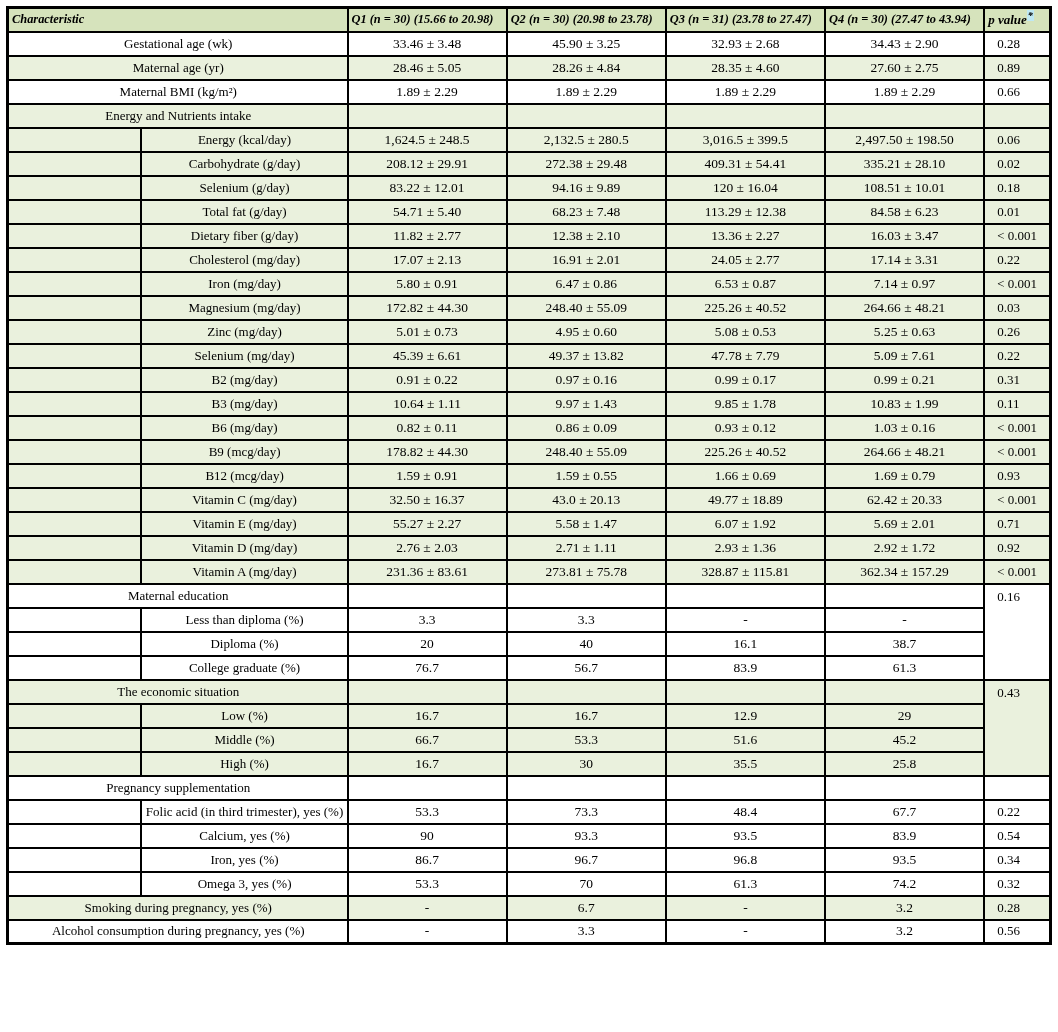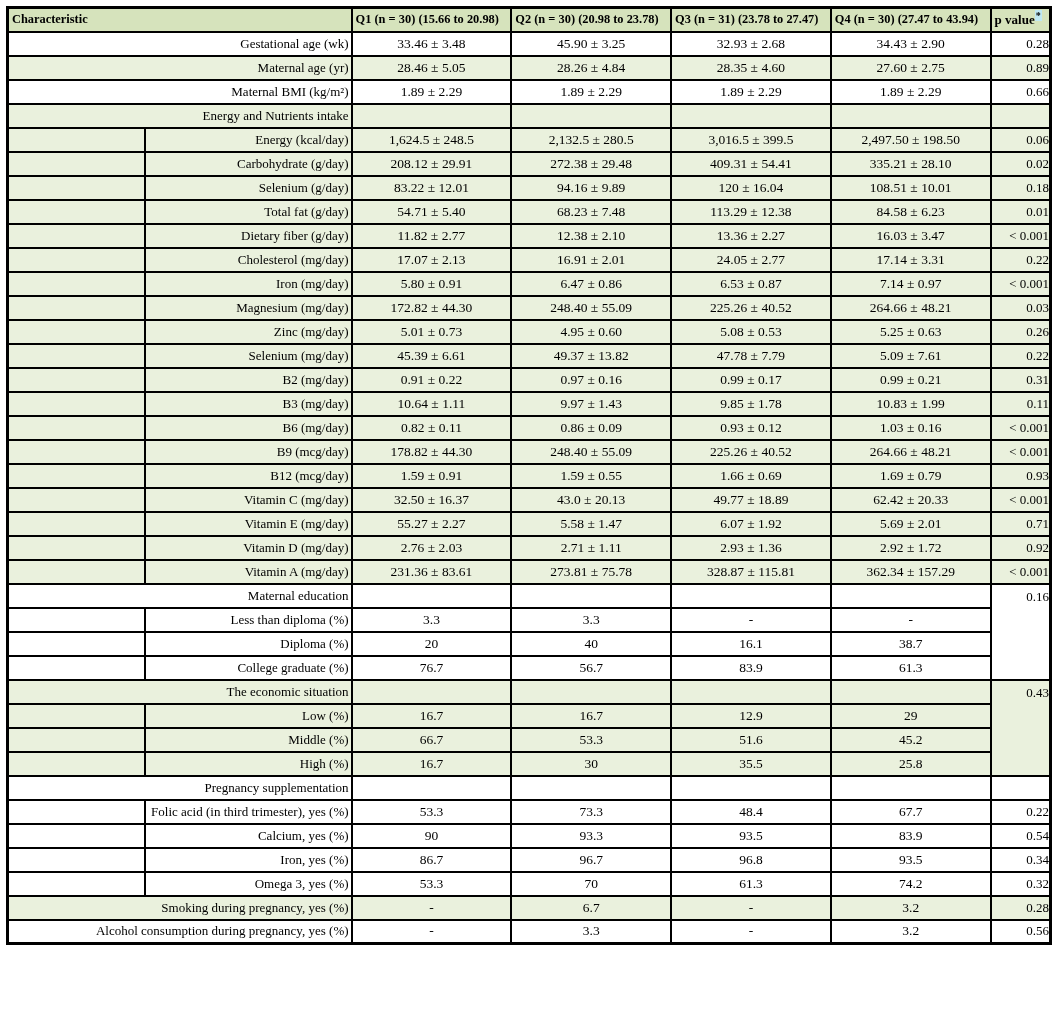--- a/index.html
+++ b/index.html
@@ -1,26 +1,26 @@
 <!DOCTYPE html>
 <html><head>
 <meta charset="utf-8">
 <style>
   html,body{margin:0;padding:0;background:#fff;}
   body{width:1058px;height:1032px;overflow:hidden;font-family:"Liberation Serif",serif;}
   .wrap{padding:6px 6px 0 6px;}
   table{border-collapse:collapse;table-layout:fixed;border:3px solid #000;}
   th,td{border:2px solid #000;height:24px;overflow:hidden;white-space:nowrap;vertical-align:middle;box-sizing:border-box;}
-  thead th{background:#d6e3bc;font-weight:bold;font-size:12.4px;text-align:left;padding:0 1px 0 3px;}
+  thead th{background:#d6e3bc;font-weight:bold;font-size:12.4px;text-align:left;padding:0 1px 0 3px;font-style:italic;}
   th.p-head{font-size:13px;padding-left:3px;margin-top:48px;}
   sup.hl{background:#bfe8f3;font-size:10px;line-height:1;padding:0 1px;}
-  td.lab{font-size:13px;text-align:right;padding:0 2px 0 3px;}
+  td.lab{font-size:13px;text-align:center;padding:0 2px 0 3px;}
   td.ind{padding:0;}
   td.val{font-size:13.5px;text-align:center;padding:0 2px;}
-  td.p{font-size:13px;text-align:right;padding:0 0;}
+  td.p{font-size:13px;padding:0 12px;}
   td.pspan{vertical-align:top;padding-top:4px;margin-left:20px;}
   tr.green td{background:#eaf1dd;}
   tr.white td{background:#ffffff;}
 </style>
 </head>
 <body>
 
 <div class="wrap">
   <table>
     <colgroup>

